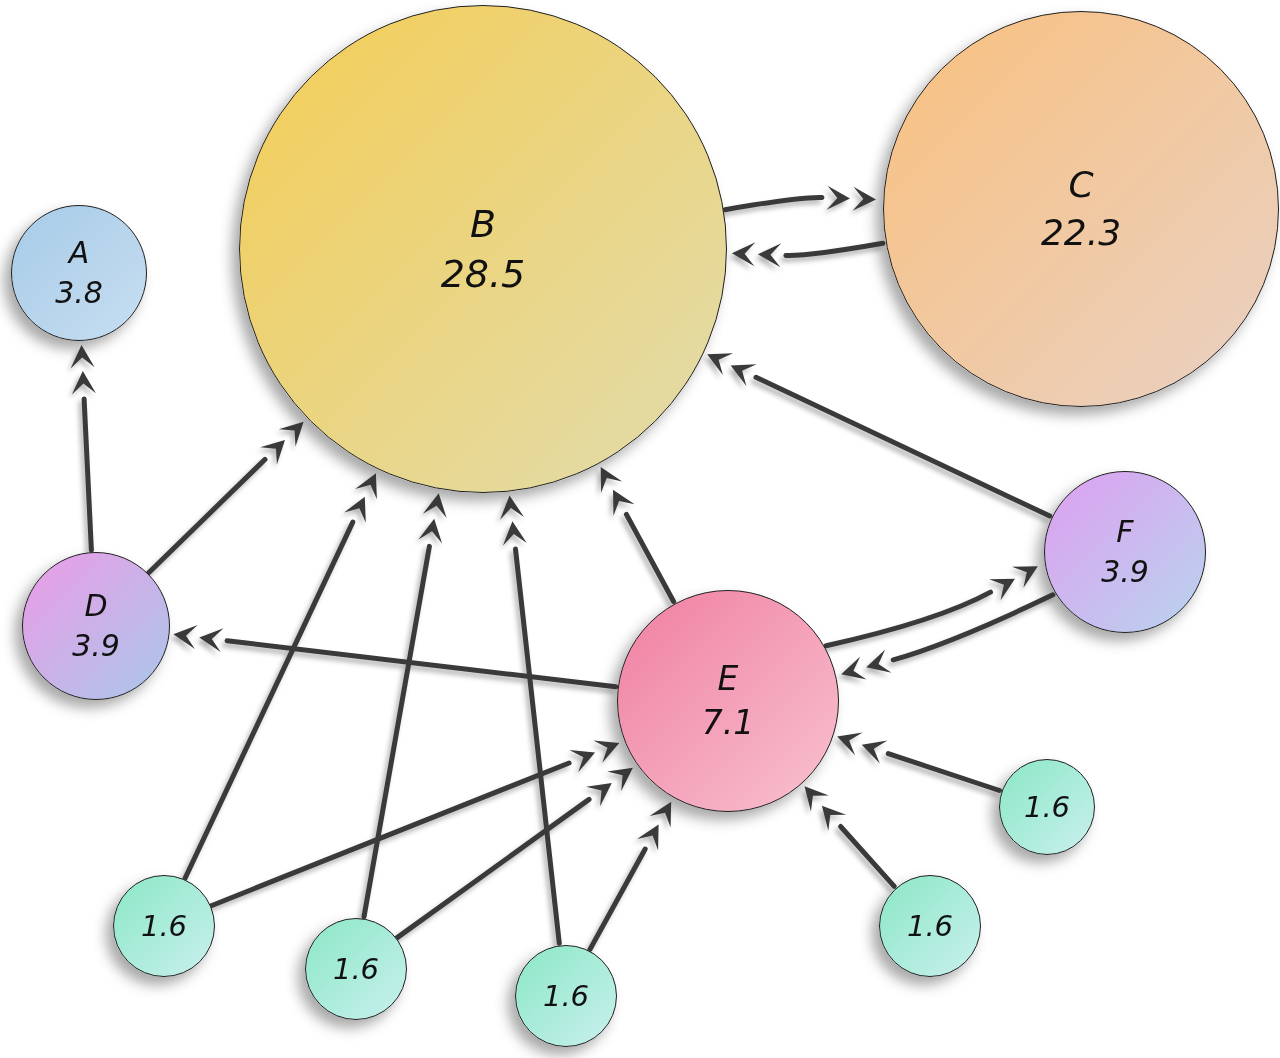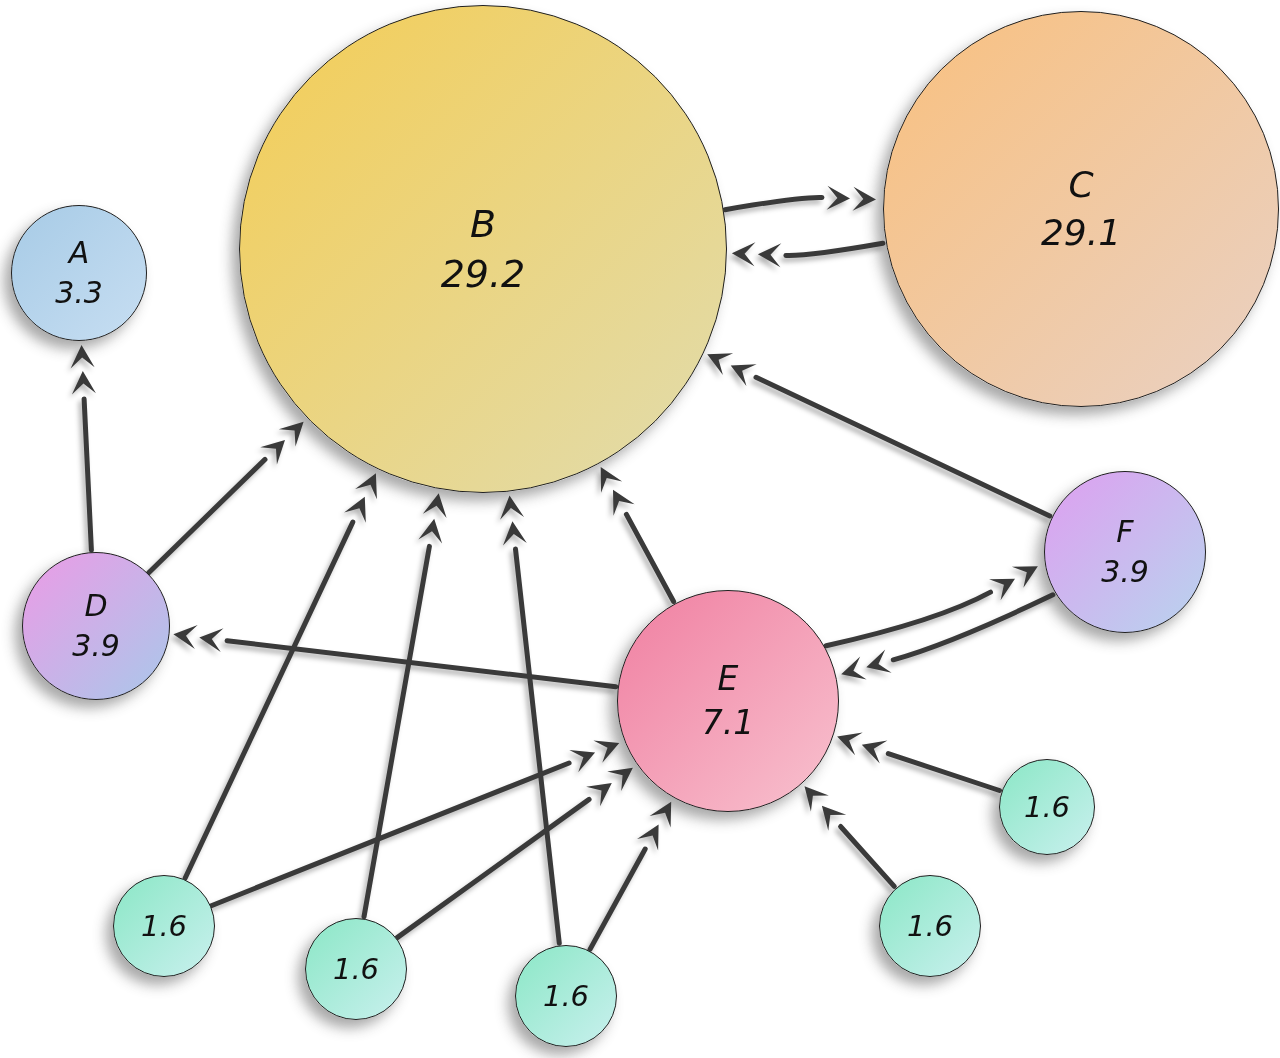--- a/index.html
+++ b/index.html
@@ -112,31 +112,31 @@
       </g>
       <g>
         <path d="M 999.5 790.5 Q 918.3 763.6 888.3 753.6" fill="none" stroke="#3a3a3a" stroke-width="5" stroke-linecap="round"></path>
         <polygon points="837.1,736.6 862.7,732.4 849.1,740.6 855.1,755.2" fill="#3a3a3a"></polygon>
         <polygon points="861.8,744.8 887.4,740.6 873.8,748.8 879.8,763.4" fill="#3a3a3a"></polygon>
       </g>
     </svg>
 
   <div class="node" style="left: 11px; top: 205px; width: 134px; height: 134px; background: linear-gradient(135deg, rgb(167, 203, 230), rgb(199, 222, 242)); border-color: rgb(31, 31, 31); color: rgb(17, 17, 17); font-size: 30px;">
     <span class="node-label">A</span>
-    <span class="node-value">3.3</span>
+    <span class="node-value">3.8</span>
   </div>
 
   <div class="node" style="left: 239px; top: 5px; width: 486px; height: 486px; background: linear-gradient(135deg, rgb(244, 205, 85), rgb(225, 220, 174)); border-color: rgb(31, 31, 31); color: rgb(17, 17, 17); font-size: 38px;">
     <span class="node-label">B</span>
-    <span class="node-value">29.2</span>
+    <span class="node-value">28.5</span>
   </div>
 
   <div class="node" style="left: 883px; top: 11px; width: 394px; height: 394px; background: linear-gradient(135deg, rgb(249, 192, 126), rgb(233, 209, 196)); border-color: rgb(31, 31, 31); color: rgb(17, 17, 17); font-size: 36px;">
     <span class="node-label">C</span>
-    <span class="node-value">29.1</span>
+    <span class="node-value">22.3</span>
   </div>
 
   <div class="node" style="left: 22px; top: 552px; width: 146px; height: 146px; background: linear-gradient(135deg, rgb(236, 155, 230), rgb(169, 200, 234)); border-color: rgb(31, 31, 31); color: rgb(17, 17, 17); font-size: 30px;">
     <span class="node-label">D</span>
     <span class="node-value">3.9</span>
   </div>
 
   <div class="node" style="left: 617px; top: 590px; width: 220px; height: 220px; background: linear-gradient(135deg, rgb(240, 127, 161), rgb(248, 194, 207)); border-color: rgb(31, 31, 31); color: rgb(17, 17, 17); font-size: 33px;">
     <span class="node-label">E</span>
     <span class="node-value">7.1</span>

